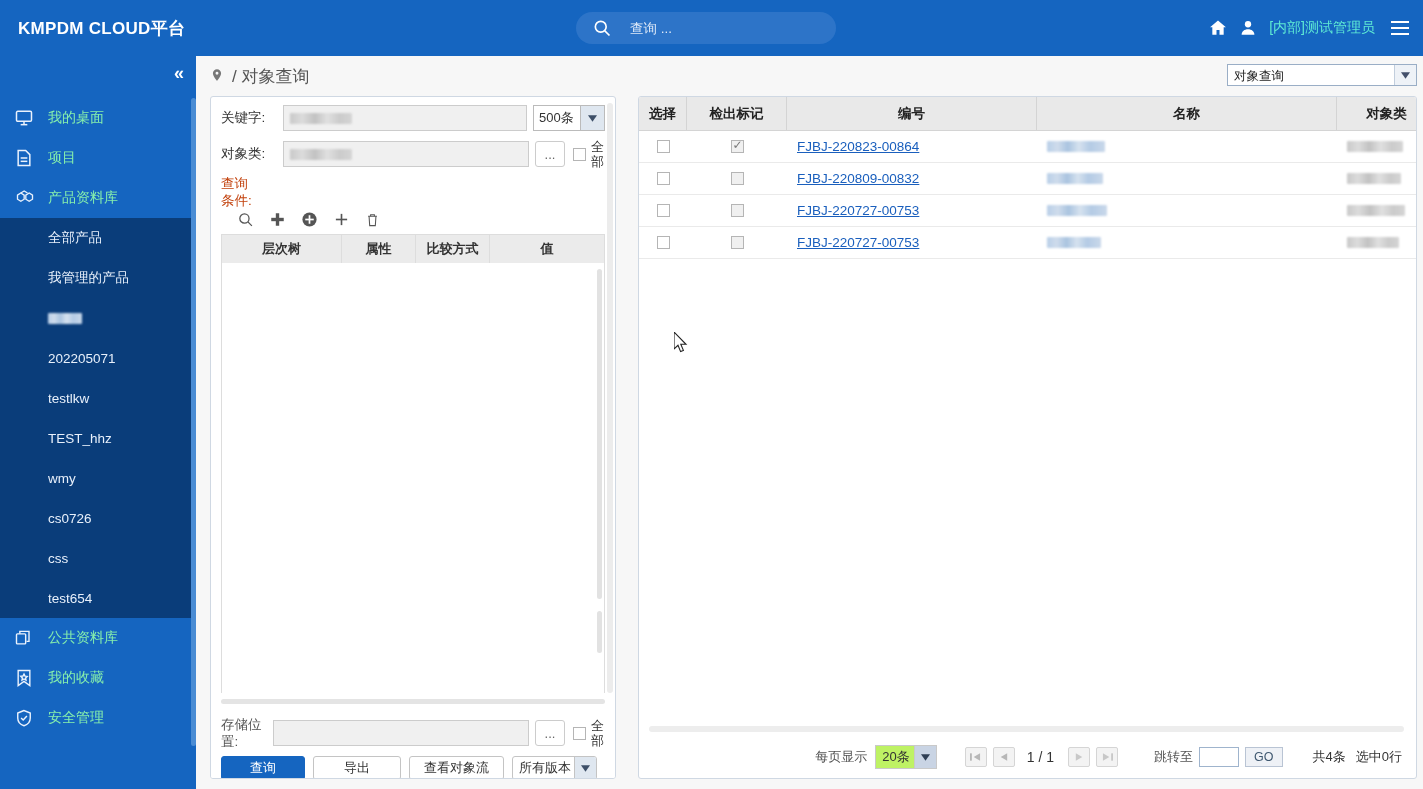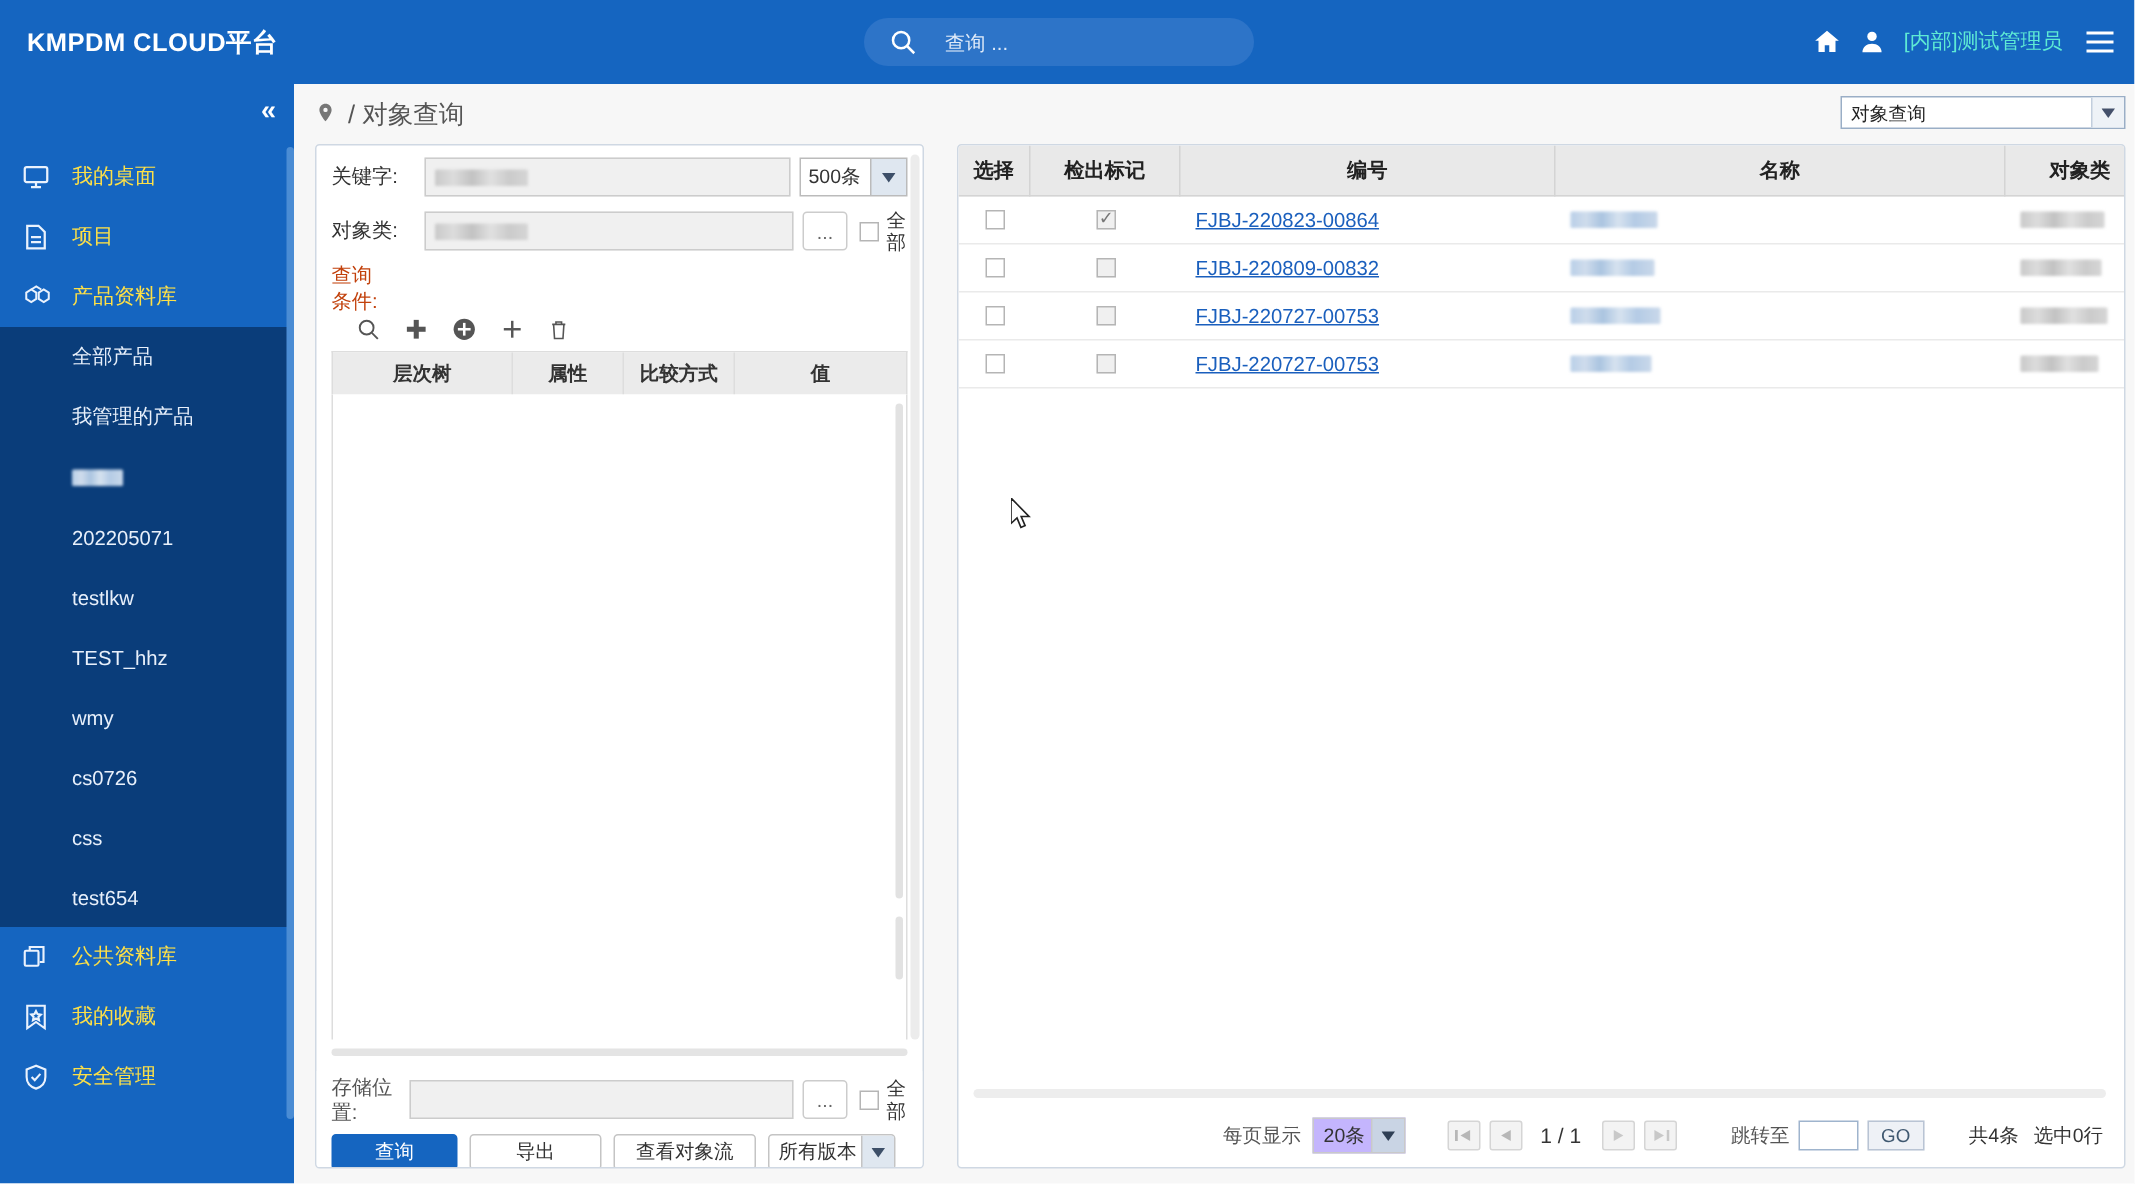--- a/index.html
+++ b/index.html
@@ -44,21 +44,21 @@
     position: absolute; left: 0; top: 56px; width: 196px; height: 733px;
     background: #1565c0; overflow: hidden;
   }
   .collapse-row { height: 42px; position: relative; }
   .collapse-btn {
     position: absolute; right: 12px; top: 8px; color: #fff; font-size: 18px;
     line-height: 18px; font-weight: bold; cursor: pointer;
   }
   .nav-item {
     height: 40px; display: flex; align-items: center; padding-left: 14px;
-    color: #fde047; font-size: 14px; cursor: pointer; white-space: nowrap;
+    color: #86efac; font-size: 14px; cursor: pointer; white-space: nowrap;
   }
   .nav-item .nic { width: 30px; display: flex; align-items: center; }
   .nav-item .lbl { margin-left: 4px; }
   .submenu { background: #0a3d7a; }
   .sub-item {
     height: 40px; display: flex; align-items: center; padding-left: 48px;
     color: #e8f0fb; font-size: 13.5px; cursor: pointer; white-space: nowrap;
   }
   .redacted {
     display: inline-block; height: 11px; border-radius: 1px;
@@ -188,21 +188,21 @@
   .rscroll-h {
     position: absolute; left: 10px; right: 12px; bottom: 46px; height: 6px;
     background: #ededed; border-radius: 3px;
   }
   .pager {
     position: absolute; left: 0; right: 0; bottom: 0; height: 42px;
     display: flex; align-items: center; justify-content: flex-end; padding-right: 14px; gap: 0;
   }
   .pg-lbl { font-size: 13px; color: #555; }
   .pgsel { height: 24px; border: 1px solid #c9c9c9; display: flex; align-items: center;
-           background: #c4b5fd; margin: 0 6px 0 8px; }
+           background: #bef264; margin: 0 6px 0 8px; }
   .pgsel .t { font-size: 13px; padding: 0 4px 0 6px; }
   .pgsel .a { width: 22px; height: 22px; background: #c9d4e4; border-left: 1px solid #c9c9c9;
               display: flex; align-items: center; justify-content: center; }
   .navbtn {
     width: 22px; height: 20px; border: 1px solid #d5d5d5; background: #f3f3f3;
     display: flex; align-items: center; justify-content: center; margin-left: 6px;
     border-radius: 2px; cursor: pointer;
   }
   .pgnum { font-size: 14px; color: #333; margin: 0 8px 0 12px; }
   .jump-lbl { font-size: 13px; color: #555; margin-left: 36px; }

